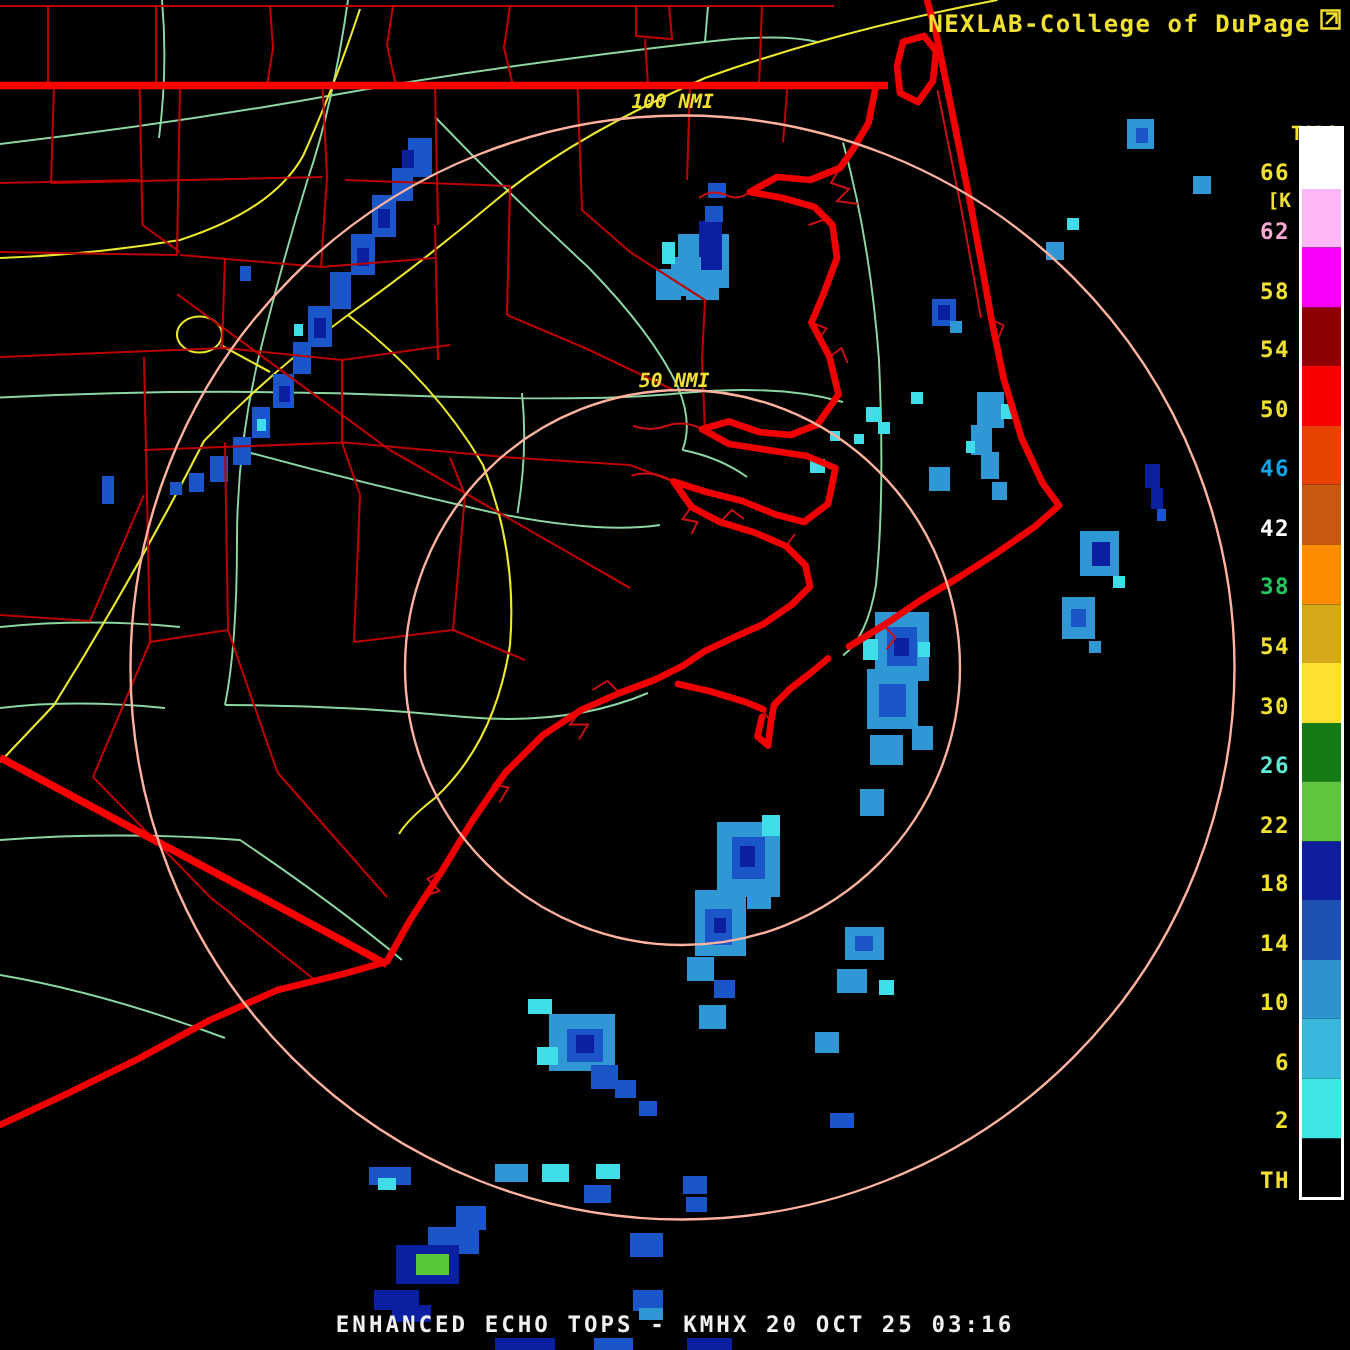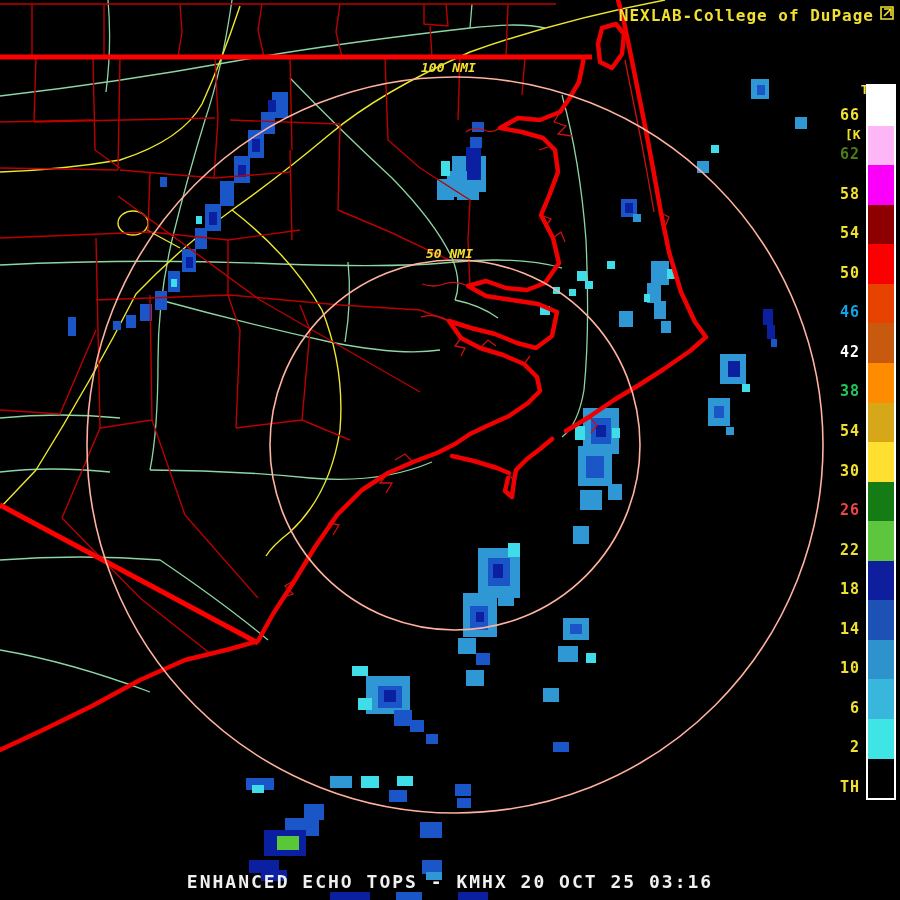--- a/index.html
+++ b/index.html
@@ -8,21 +8,21 @@
   #mapsvg{position:absolute;left:0;top:0;}
   .txt{position:absolute;white-space:pre;}
   #credit{top:6px;right:26px;font-size:16px;font-weight:bold;letter-spacing:1px;}
   #logo{position:absolute;top:5px;right:5px;width:16px;height:16px;}
   #scale-title{top:52px;right:8px;font-size:13px;font-weight:bold;text-align:right;line-height:15px;}
   #colorbar{position:absolute;left:866px;top:84px;width:30px;height:716px;
             border:2px solid #ffffff;box-sizing:border-box;display:flex;flex-direction:column;}
   .cb-block{flex:1 1 0;}
   #cb-labels{position:absolute;left:828px;top:84px;width:34px;height:716px;}
   .cb-label{position:absolute;right:2px;font-size:15px;font-weight:bold;letter-spacing:1px;margin-left:12px;}
-  #footer{left:0;right:0;bottom:8px;text-align:center;font-size:18px;font-weight:bold;letter-spacing:2px;}
+  #footer{left:0;right:0;bottom:8px;text-align:center;font-size:15px;font-weight:bold;letter-spacing:2px;}
 </style>
 </head>
 <body>
 
 <div id="stage">
 
   <svg id="mapsvg" width="900" height="900" viewBox="0 0 900 900">
 
     <g fill="none" stroke-width="1.3" stroke="#8cd6a4">
       <path d="M0,96 Q120,82 230,62 Q330,44 470,28 Q520,22 545,28"></path>
@@ -285,30 +285,30 @@
       <div class="cb-block" style="background: rgb(94, 198, 62);"></div>
       <div class="cb-block" style="background: rgb(14, 30, 156);"></div>
       <div class="cb-block" style="background: rgb(30, 81, 180);"></div>
       <div class="cb-block" style="background: rgb(46, 147, 204);"></div>
       <div class="cb-block" style="background: rgb(56, 182, 220);"></div>
       <div class="cb-block" style="background: rgb(63, 228, 228);"></div>
       <div class="cb-block" style="background: rgb(0, 0, 0);"></div>
     </div>
   <div id="cb-labels">
       <div class="cb-label" style="top: 21.5556px; color: rgb(240, 224, 48);">66</div>
-      <div class="cb-label" style="top: 61.1111px; color: #4d7c0f; text-align: right;">62</div>
+      <div class="cb-label" style="top: 61.1111px; color: #f9a8d4; text-align: right;">62</div>
       <div class="cb-label" style="top: 100.667px; color: rgb(240, 224, 48);">58</div>
       <div class="cb-label" style="top: 140.222px; color: rgb(240, 224, 48);">54</div>
       <div class="cb-label" style="top: 179.778px; color: rgb(240, 224, 48);">50</div>
       <div class="cb-label" style="top: 219.333px; color: #0ea5e9;">46</div>
       <div class="cb-label" style="top: 258.889px; color: #ffffff;">42</div>
       <div class="cb-label" style="top: 298.444px; color: #22c55e;">38</div>
       <div class="cb-label" style="top: 338px; color: rgb(240, 224, 48);">54</div>
       <div class="cb-label" style="top: 377.556px; color: rgb(240, 224, 48);">30</div>
-      <div class="cb-label" style="top: 417.111px; color: #ef4444;">26</div>
+      <div class="cb-label" style="top: 417.111px; color: #5eead4;">26</div>
       <div class="cb-label" style="top: 456.667px; color: rgb(240, 224, 48);">22</div>
       <div class="cb-label" style="top: 496.222px; color: rgb(240, 224, 48);">18</div>
       <div class="cb-label" style="top: 535.778px; color: rgb(240, 224, 48);">14</div>
       <div class="cb-label" style="top: 575.333px; color: rgb(240, 224, 48);">10</div>
       <div class="cb-label" style="top: 614.889px; color: rgb(240, 224, 48);">6</div>
       <div class="cb-label" style="top: 654.444px; color: rgb(240, 224, 48);">2</div>
       <div class="cb-label" style="top: 694px; color: rgb(240, 224, 48);">TH</div>
     </div>
 
   <div id="footer" class="txt" style="color: rgb(240, 240, 240);">ENHANCED ECHO TOPS - KMHX 20 OCT 25 03:16</div>

